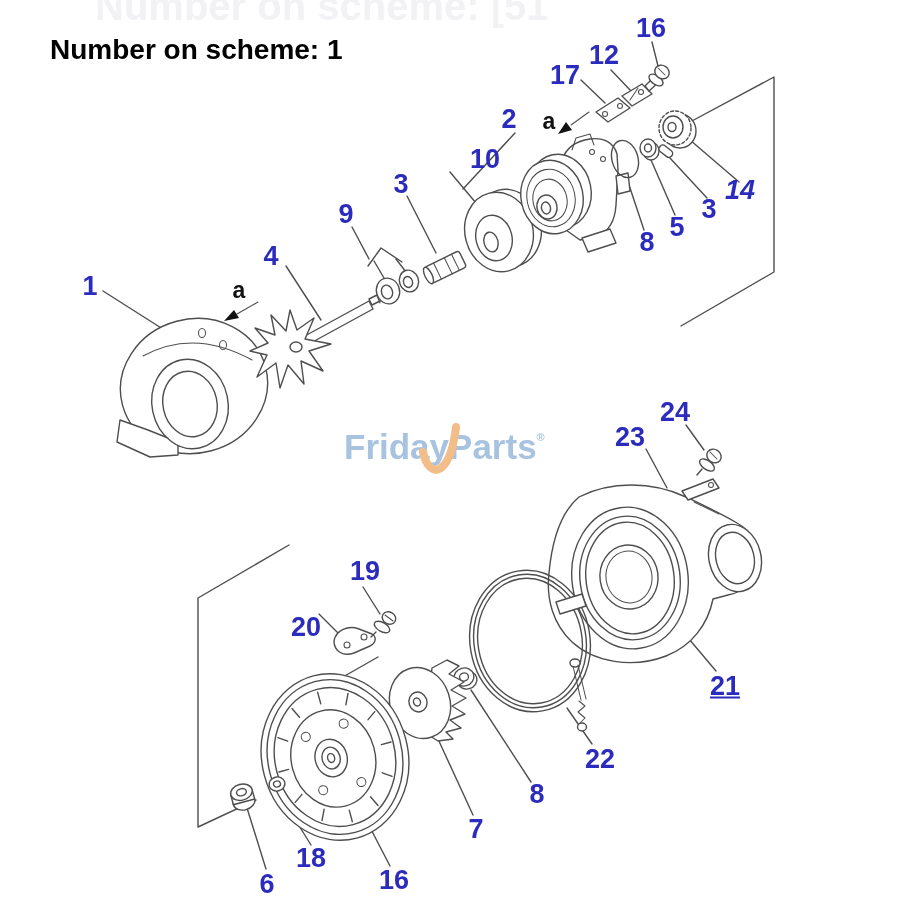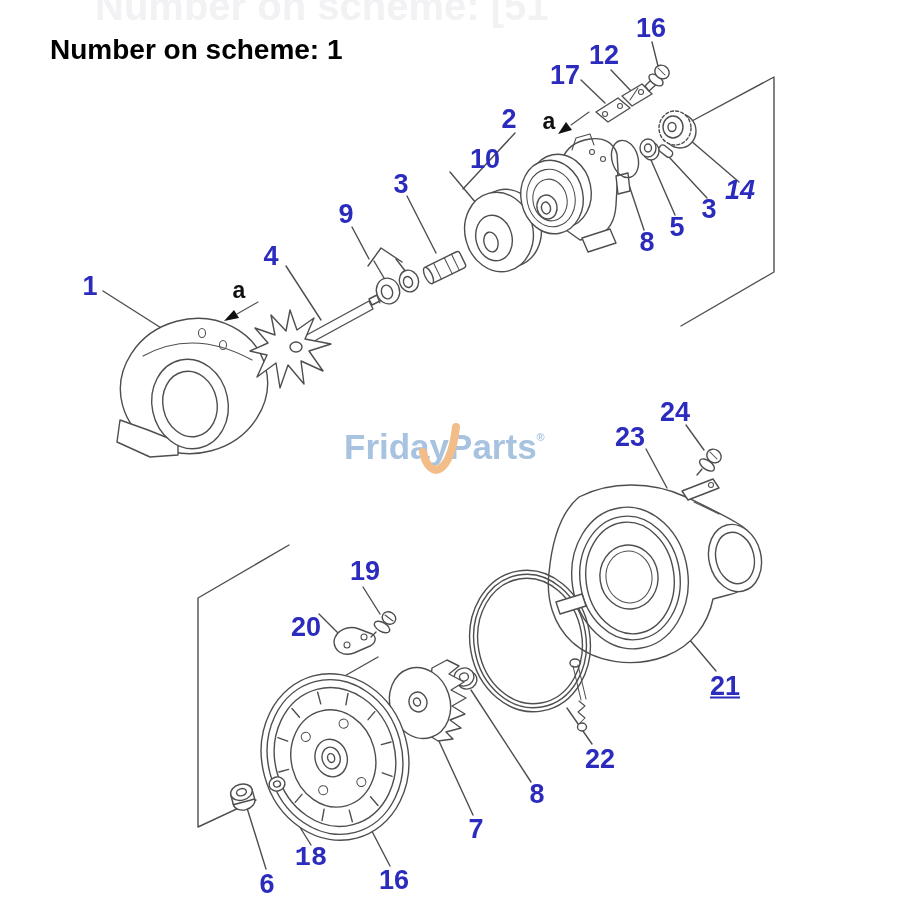--- a/index.html
+++ b/index.html
@@ -312,21 +312,21 @@
       <span class="callout" style="left: 537px; top: 794px;">8</span>
       <span class="callout" style="left: 346px; top: 214px;">9</span>
       <span class="callout" style="left: 437px; top: 159px; margin-left: 48px;">10</span>
       <span class="callout" style="left: 565px; top: 75px;">17</span>
       <span class="callout" style="left: 604px; top: 55px;">12</span>
       <span class="callout" style="left: 651px; top: 28px;">16</span>
       <span class="callout" style="left: 740px; top: 190px; font-style: italic;">14</span>
       <span class="callout" style="left: 709px; top: 209px;">3</span>
       <span class="callout" style="left: 394px; top: 880px;">16</span>
       <span class="callout" style="left: 647px; top: 242px;">8</span>
-      <span class="callout" style="left: 311px; top: 858px; font-family: Liberation Mono, monospace;">18</span>
+      <span class="callout" style="left: 311px; top: 858px;">18</span>
       <span class="callout" style="left: 365px; top: 571px; text-align: right;">19</span>
       <span class="callout" style="left: 306px; top: 599px; margin-top: 28px;">20</span>
       <span class="callout" style="left: 725px; top: 686px; text-decoration: underline;">21</span>
       <span class="callout" style="left: 600px; top: 759px;">22</span>
       <span class="callout" style="left: 630px; top: 437px;">23</span>
       <span class="callout" style="left: 675px; top: 412px;">24</span>
       <span class="vmarker" style="left: 549px; top: 121px;">a</span>
       <span class="vmarker" style="left: 239px; top: 290px;">a</span>
     </div>
 </div>

